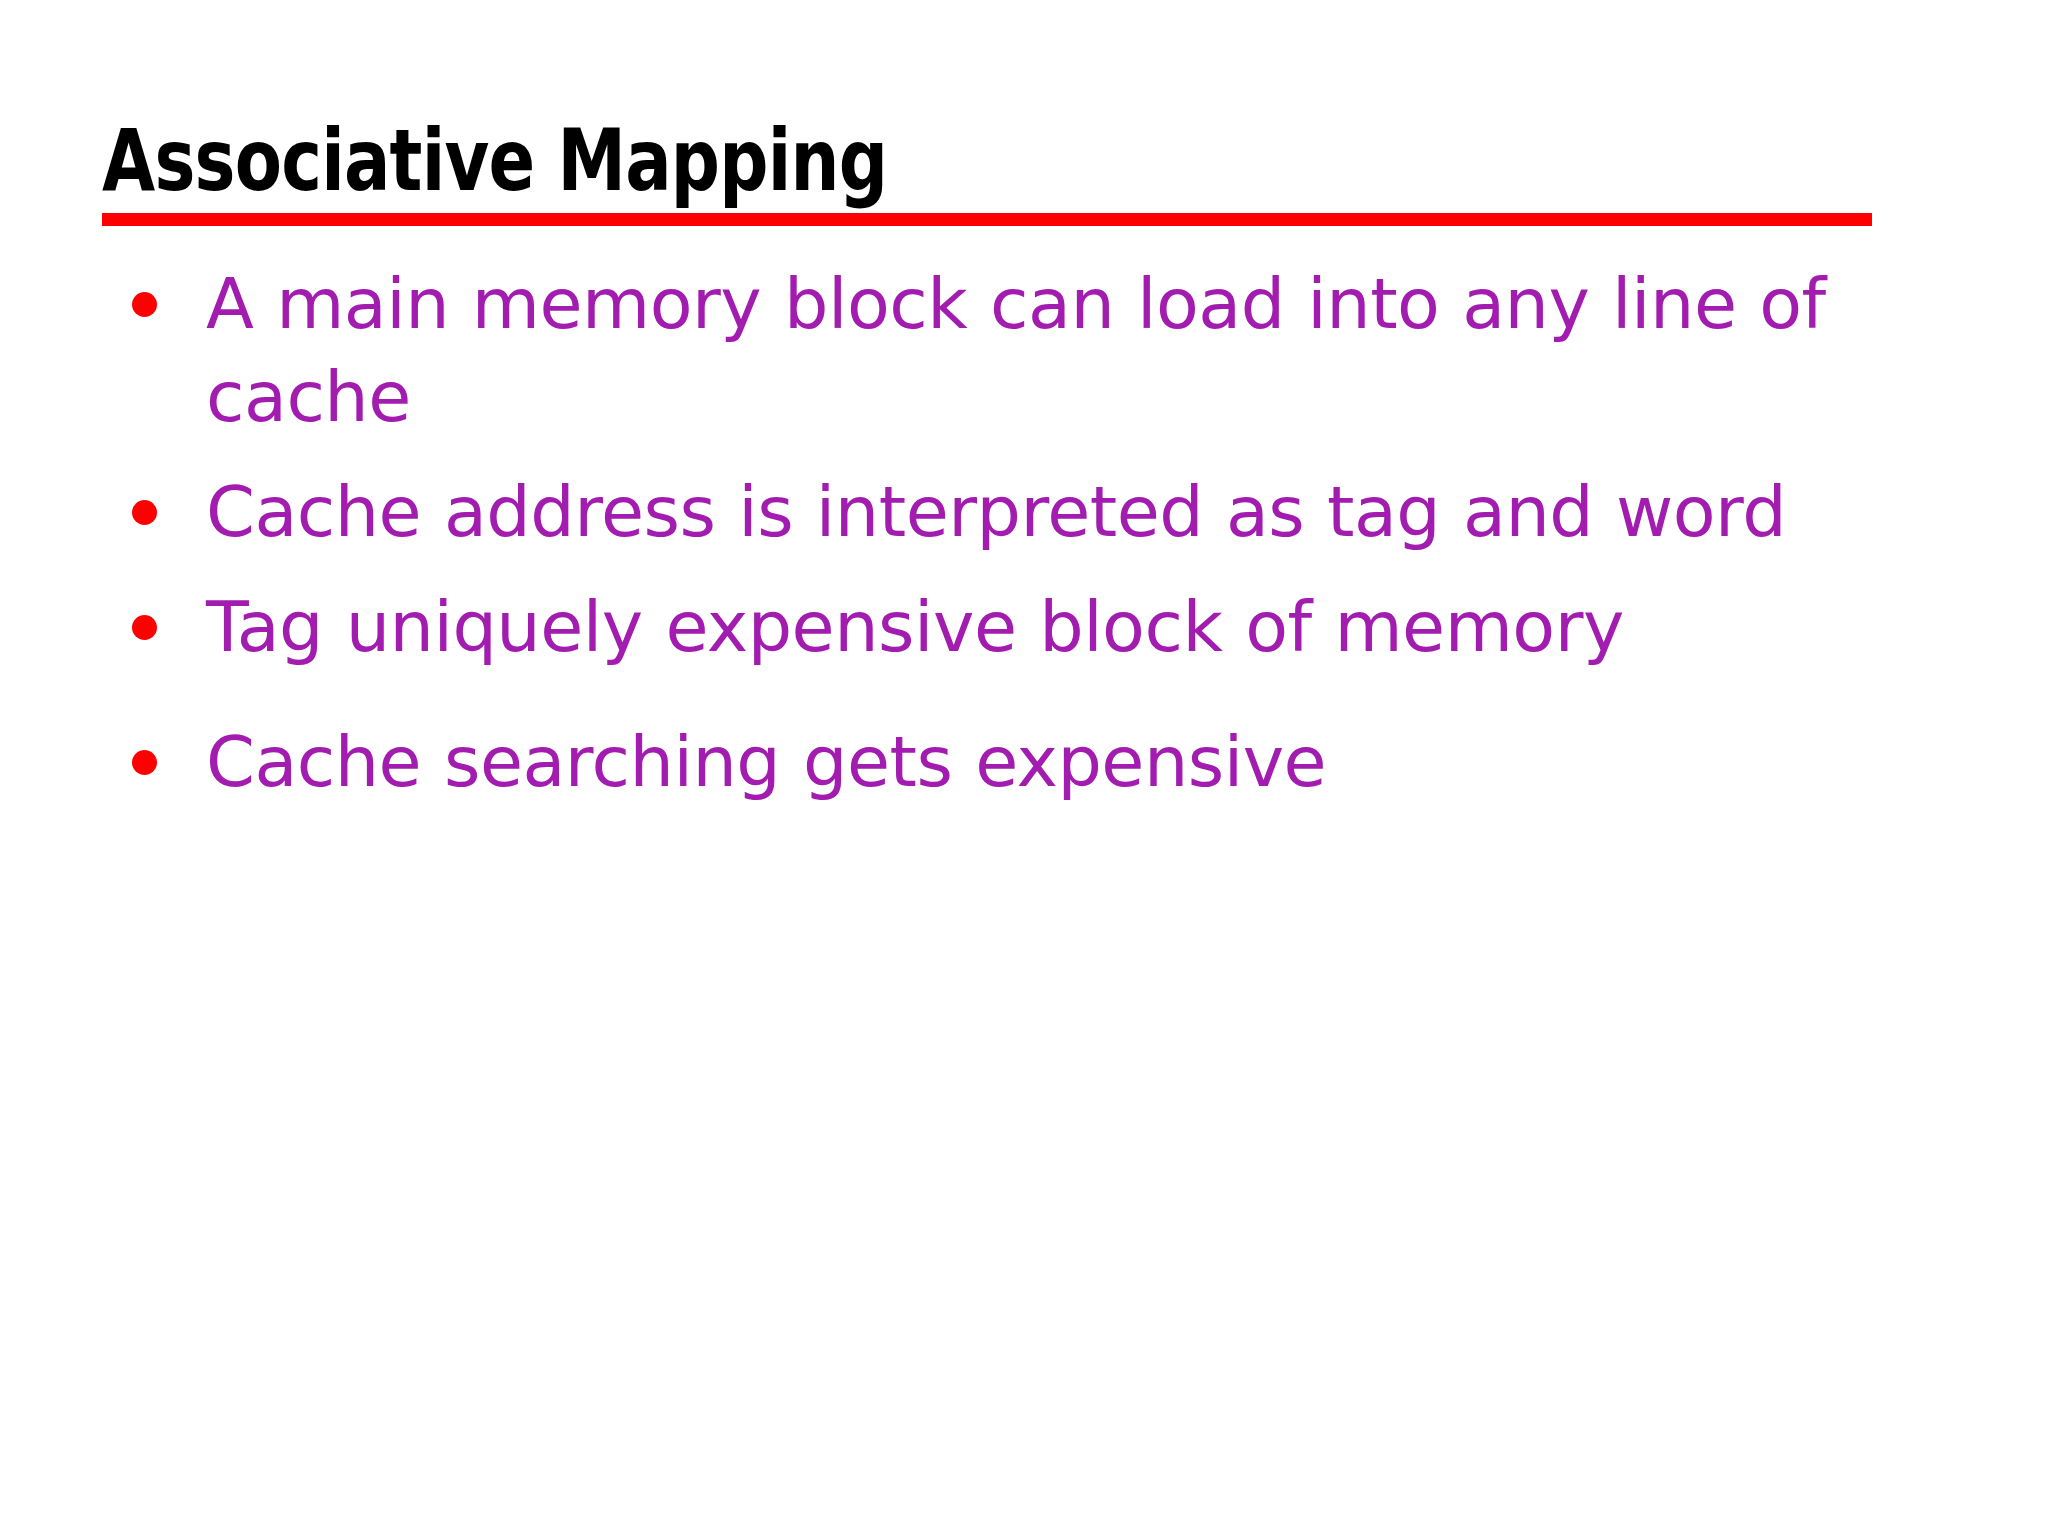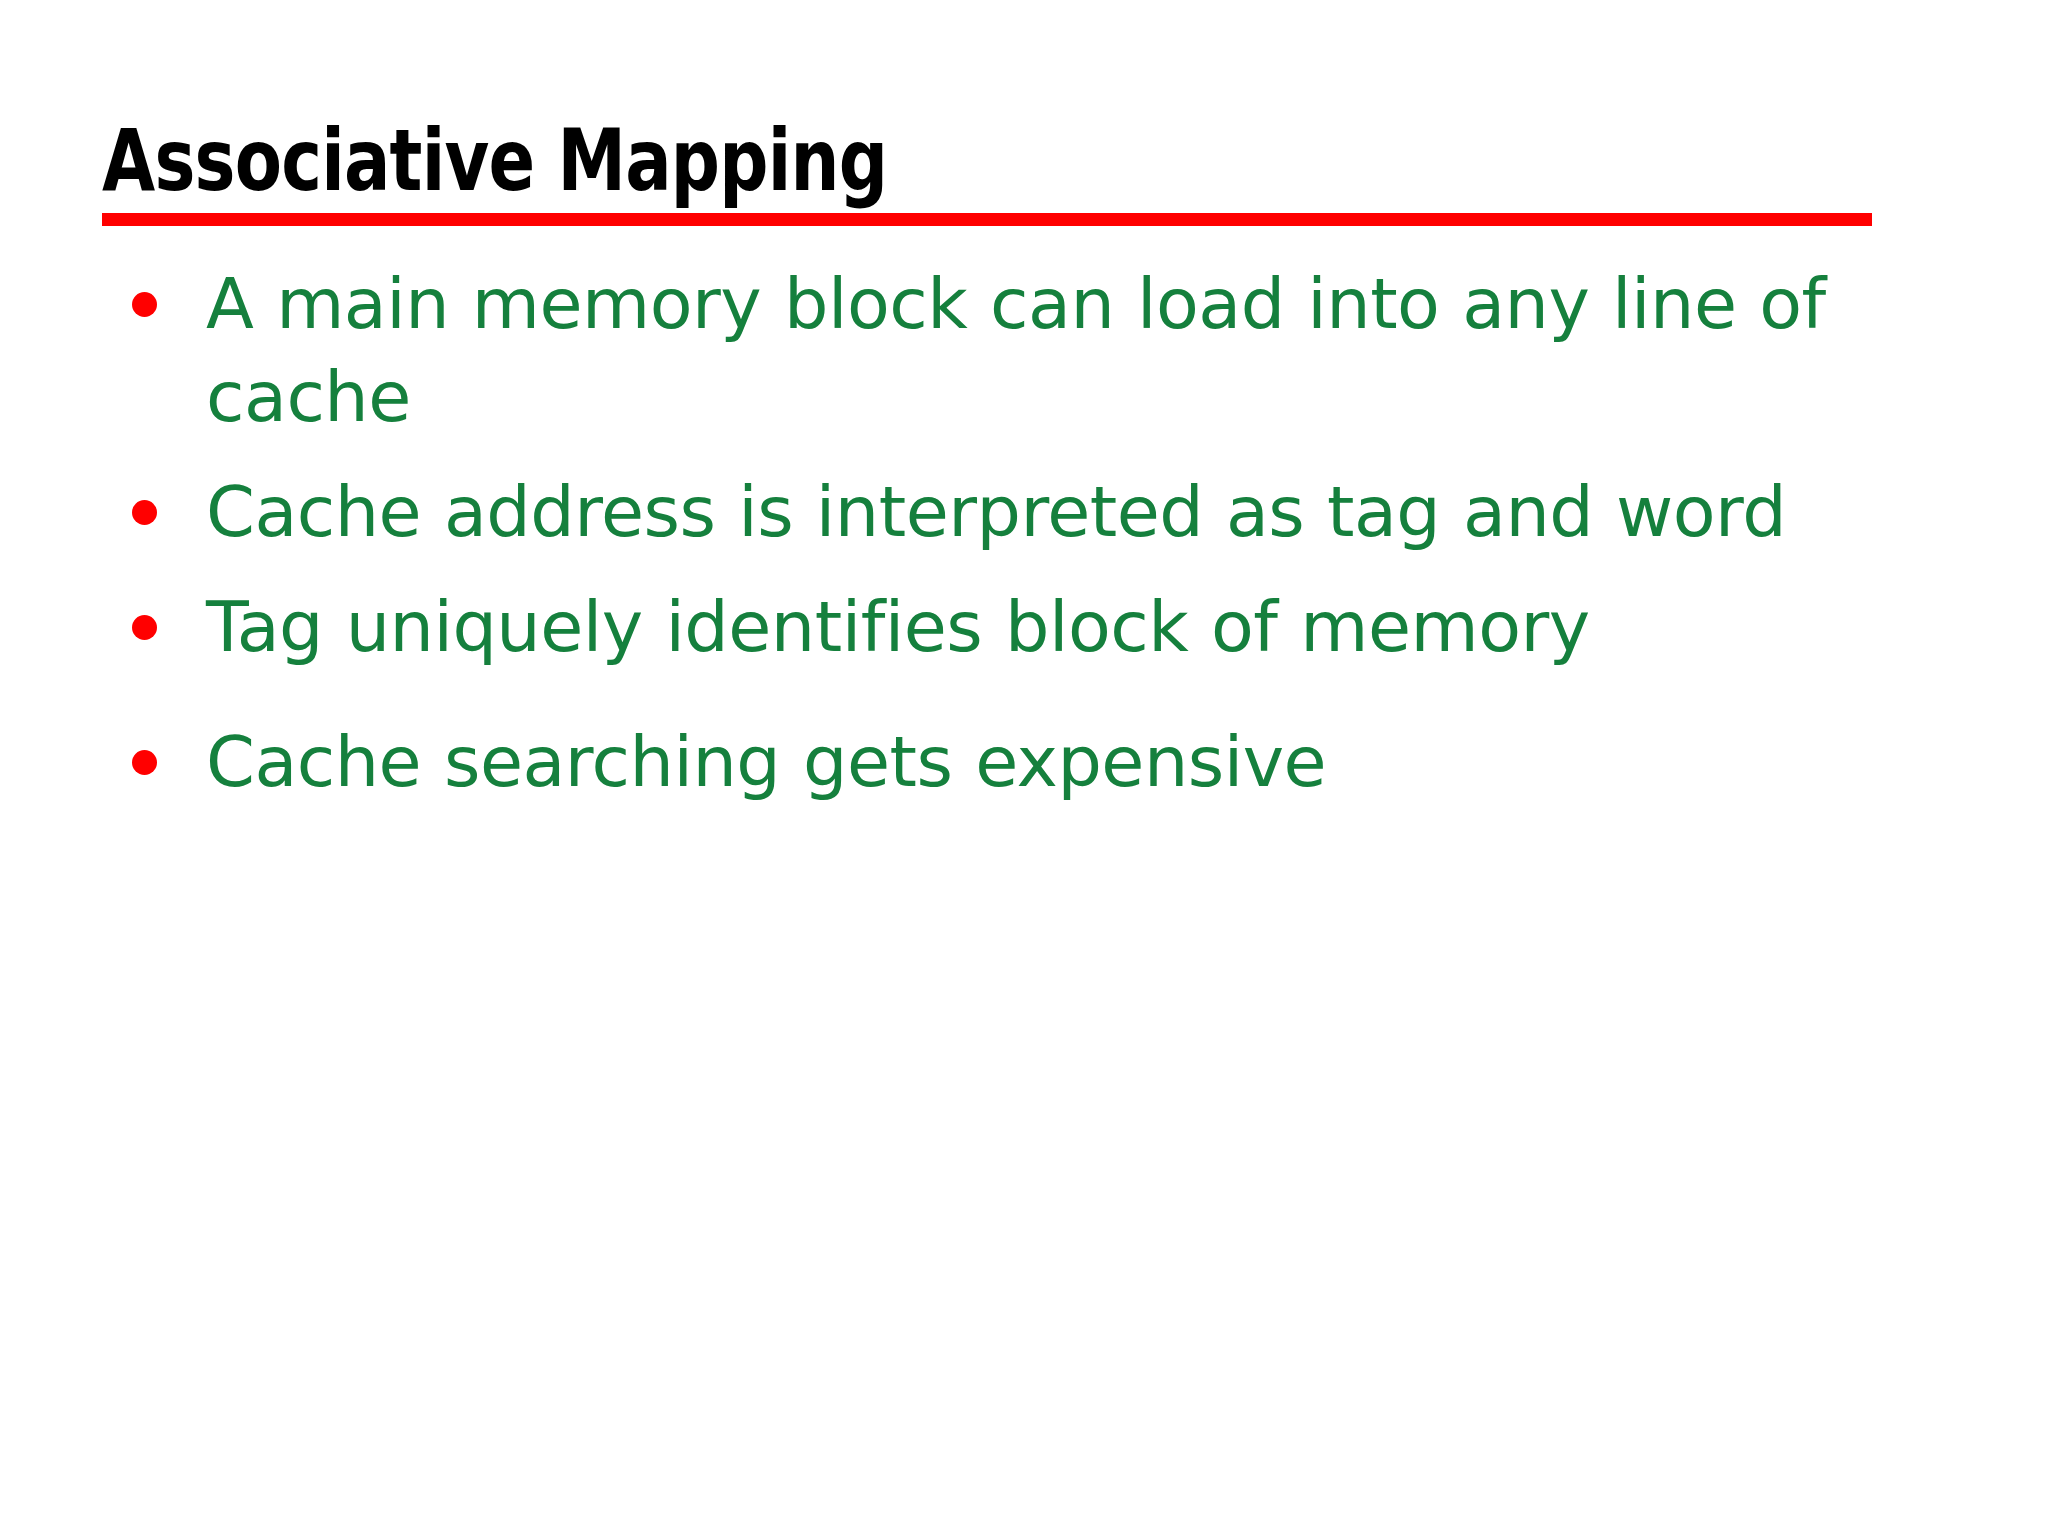--- a/index.html
+++ b/index.html
@@ -51,21 +51,21 @@
     top: 258px;
     width: 1880px;
     list-style: none;
     margin: 0;
     padding: 0;
   }
   .bullet-item {
     position: relative;
     padding-left: 96px;
     margin: 0 0 22px 0;
-    color: #15803d;
+    color: #a21caf;
     font-family: "DejaVu Sans", sans-serif;
     font-weight: normal;
     font-size: 70px;
     line-height: 93px;
     letter-spacing: -0.5px;
     word-spacing: 1px;
   }
   .bullet-item:last-child {
     margin-bottom: 0;
     margin-top: 42px;
@@ -100,21 +100,21 @@
       <span class="bullet-text">A main memory block can load into any line of cache</span>
     </li>
 
     <li class="bullet-item">
       <span class="bullet-marker"></span>
       <span class="bullet-text">Cache address is interpreted as tag and word</span>
     </li>
 
     <li class="bullet-item">
       <span class="bullet-marker"></span>
-      <span class="bullet-text">Tag uniquely identifies block of memory</span>
+      <span class="bullet-text">Tag uniquely expensive block of memory</span>
     </li>
 
 
     <li class="bullet-item">
       <span class="bullet-marker"></span>
       <span class="bullet-text">Cache searching gets expensive</span>
     </li>
 
   </ul>
 

